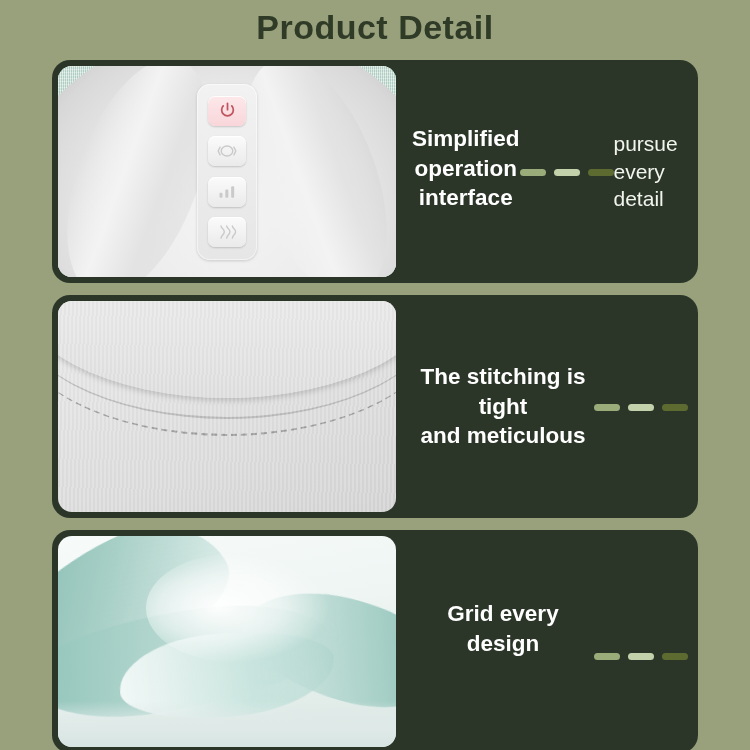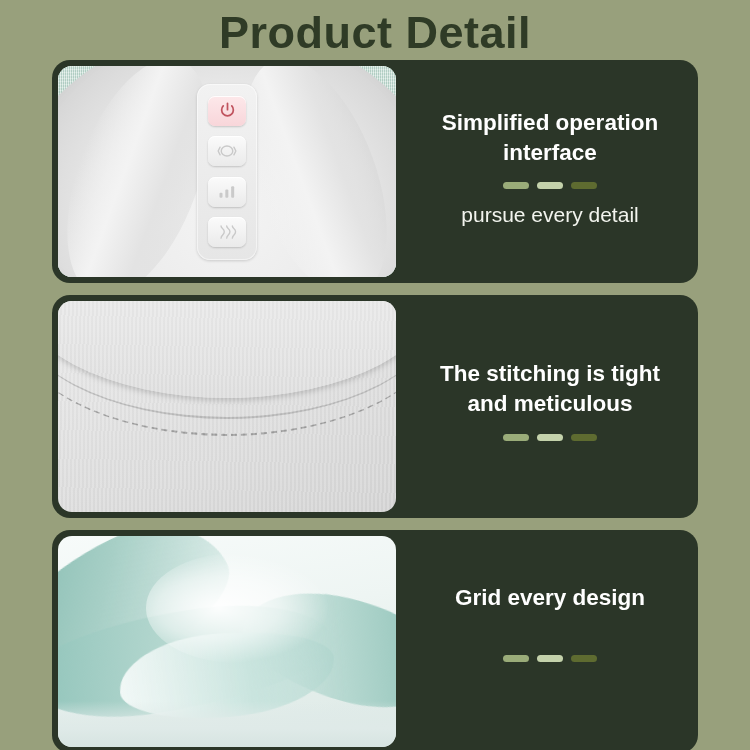--- a/index.html
+++ b/index.html
@@ -12,21 +12,21 @@
 
   body {
     background: #98a07c;
     font-family: "Liberation Sans", sans-serif;
     position: relative;
   }
 
   
   .page-title {
     text-align: center;
-    font-size: 45px;
+    font-size: 34px;
     font-weight: bold;
     color: #2f3b26;
     letter-spacing: 0.5px;
     line-height: 1;
     padding-top: 10px;
     height: 58px;
   }
 
   
   .cards {
@@ -46,21 +46,21 @@
     margin-bottom: 12px;
   }
 
   .card.reverse { flex-direction: row-reverse; }
 
   
   .text-pane {
     width: 296px;
     flex: 0 0 296px;
     display: flex;
-    flex-direction: column;
+    flex-direction: row;
     align-items: center;
     justify-content: center;
     padding: 0 10px;
   }
 
   .card-heading {
     color: #ffffff;
     font-size: 22.5px;
     font-weight: bold;
     text-align: center;
@@ -79,21 +79,21 @@
     border-radius: 4px;
   }
   .dash.d1 { background: #9aac79; }
   .dash.d2 { background: #c4d2ab; }
   .dash.d3 { background: #5e6b30; }
 
   .card-sub {
     color: #f2f4ee;
     font-size: 21px;
     font-weight: 400;
-    text-align: right;
+    text-align: left;
     line-height: 1.32;
     white-space: pre-line;
   }
 
   
   .card1 .card-heading { margin-top: -6px; }
   .card1 .dashes { margin: 14px 0 12px 0; }
   .card2 .dashes { margin: 15px 0 13px 0; }
   .card3 .card-heading { margin-top: -26px; }
   .card3 .dashes { margin: 42px 0 12px 0; }

